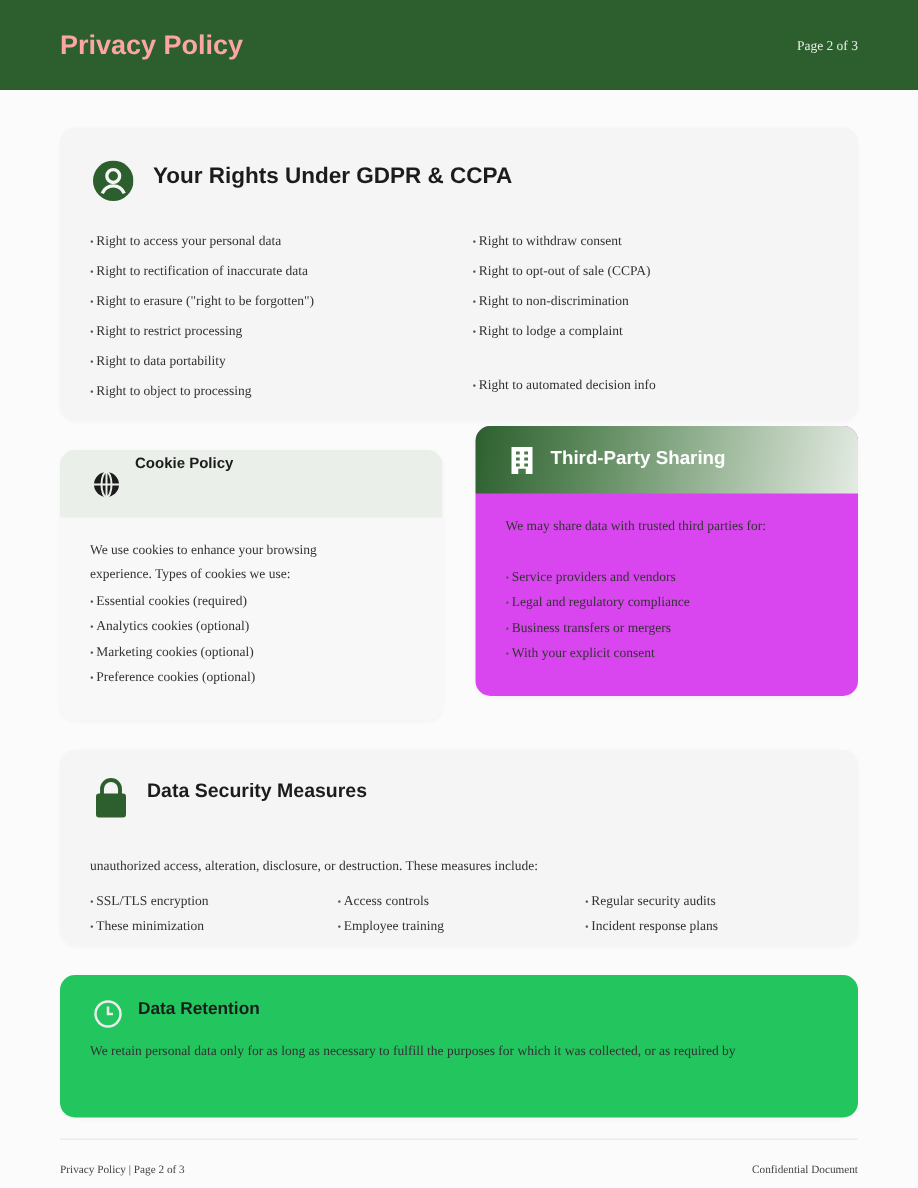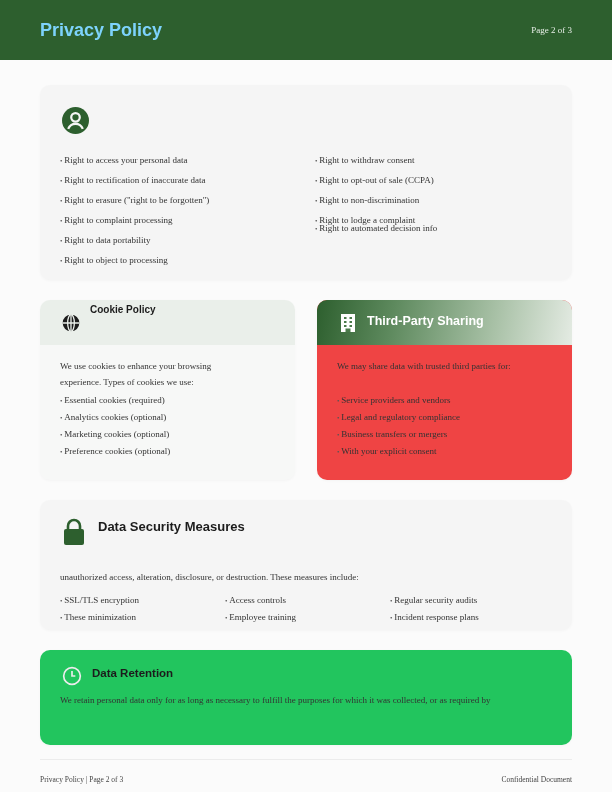--- a/index.html
+++ b/index.html
@@ -4,21 +4,21 @@
 <style>
   * { box-sizing: border-box; margin: 0; padding: 0; }
   html, body { width: 612px; height: 792px; background: #fbfbfb; overflow: hidden; }
   body { position: relative; font-family: "DejaVu Serif", serif; color: #333; }
 
   .header {
     position: absolute; left: 0; top: 0; width: 612px; height: 60px;
     background: #2d5f2e; display: flex; align-items: center; justify-content: space-between;
     padding: 0 40px;
   }
-  .header-title { font-family: "Liberation Sans", sans-serif; font-weight: bold; font-size: 18px; color: #7dd3fc; }
+  .header-title { font-family: "Liberation Sans", sans-serif; font-weight: bold; font-size: 18px; color: #fca5a5; }
   .header-page { font-family: "Liberation Serif", serif; font-size: 9px; color: #e8efe8; }
 
   .card {
     position: absolute; background: #f5f5f5; border-radius: 10px;
     box-shadow: 0 1px 3px rgba(0,0,0,0.03);
   }
   .card-title { font-family: "Liberation Sans", sans-serif; font-weight: bold; color: #1c1c1c; }
   .item { font-family: "Liberation Serif", serif; font-size: 9px; color: #333; white-space: nowrap; position: absolute; }
   .item::before { content: "• "; font-size: 7px; color: #555; }
   .para { font-family: "Liberation Serif", serif; font-size: 9px; color: #333; line-height: 16.5px; position: absolute; }
@@ -28,21 +28,21 @@
   #rights .icon { position: absolute; left: 22px; top: 22px; width: 27px; height: 27px; }
   #rights .card-title { position: absolute; left: 62px; top: 24px; font-size: 15px; }
 
   
   #cookie { left: 40px; top: 300px; width: 255px; height: 180px; overflow: hidden; background: #f7f8f7; }
   #cookie .head { position: absolute; left: 0; top: 0; width: 255px; height: 45px; background: #eaefea; }
   #cookie .icon { position: absolute; left: 21px; top: 13px; width: 20px; height: 20px; }
   #cookie .card-title { position: absolute; left: 50px; top: 4px; font-size: 10px; }
 
   
-  #third { left: 317px; top: 300px; width: 255px; height: 180px; overflow: hidden; background: #ef4444; }
+  #third { left: 317px; top: 284px; width: 255px; height: 180px; overflow: hidden; background: #d946ef; }
   #third .head { position: absolute; left: 0; top: 0; width: 255px; height: 45px;
     background: linear-gradient(100deg, #2d5f2e 0%, #5e8a5e 30%, #aac2a8 70%, #e4ebe3 100%); }
   #third .icon { position: absolute; left: 22px; top: 13px; width: 18px; height: 20px; }
   #third .card-title { position: absolute; left: 50px; top: 14px; font-size: 12.5px; color: #ffffff; }
 
   
   #security { left: 40px; top: 500px; width: 532px; height: 130px; }
   #security .icon { position: absolute; left: 22px; top: 18px; width: 24px; height: 28px; }
   #security .card-title { position: absolute; left: 58px; top: 19px; font-size: 13px; }
 
@@ -63,31 +63,32 @@
   <div class="header-title">Privacy Policy</div>
   <div class="header-page">Page 2 of 3</div>
 </div>
 
 <div class="card" id="rights">
   <svg class="icon" viewBox="0 0 24 24">
     <circle cx="12" cy="12" r="12" fill="#2d5f2e"></circle>
     <circle cx="12" cy="9.2" r="3.8" fill="none" stroke="#f5f5f5" stroke-width="2"></circle>
     <path d="M5.5 19.5 C7 15.8 9.5 15 12 15 C14.5 15 17 15.8 18.5 19.5" fill="none" stroke="#f5f5f5" stroke-width="2"></path>
   </svg>
+  <div class="card-title">Your Rights Under GDPR &amp; CCPA</div>
   <div class="item" style="left:20px; top:70px;">Right to access your personal data</div>
   <div class="item" style="left:20px; top:90px;">Right to rectification of inaccurate data</div>
   <div class="item" style="left:20px; top:110px;">Right to erasure ("right to be forgotten")</div>
-  <div class="item" style="left:20px; top:130px;">Right to complaint processing</div>
+  <div class="item" style="left:20px; top:130px;">Right to restrict processing</div>
   <div class="item" style="left:20px; top:150px;">Right to data portability</div>
   <div class="item" style="left:20px; top:170px;">Right to object to processing</div>
   <div class="item" style="left:275px; top:70px;">Right to withdraw consent</div>
   <div class="item" style="left:275px; top:90px;">Right to opt-out of sale (CCPA)</div>
   <div class="item" style="left:275px; top:110px;">Right to non-discrimination</div>
   <div class="item" style="left:275px; top:130px;">Right to lodge a complaint</div>
-  <div class="item" style="left:275px; top:138px;">Right to automated decision info</div>
+  <div class="item" style="left:275px; top:166px;">Right to automated decision info</div>
 </div>
 
 <div class="card" id="cookie">
   <div class="head"></div>
   <svg class="icon" viewBox="0 0 24 24">
     <circle cx="12" cy="12" r="10" fill="#1c1c1c"></circle>
     <ellipse cx="12" cy="12" rx="4" ry="10" fill="none" stroke="#eaefea" stroke-width="1.6"></ellipse>
     <line x1="2" y1="12" x2="22" y2="12" stroke="#eaefea" stroke-width="1.6"></line>
     <line x1="12" y1="2" x2="12" y2="22" stroke="#eaefea" stroke-width="1.6"></line>
   </svg>

